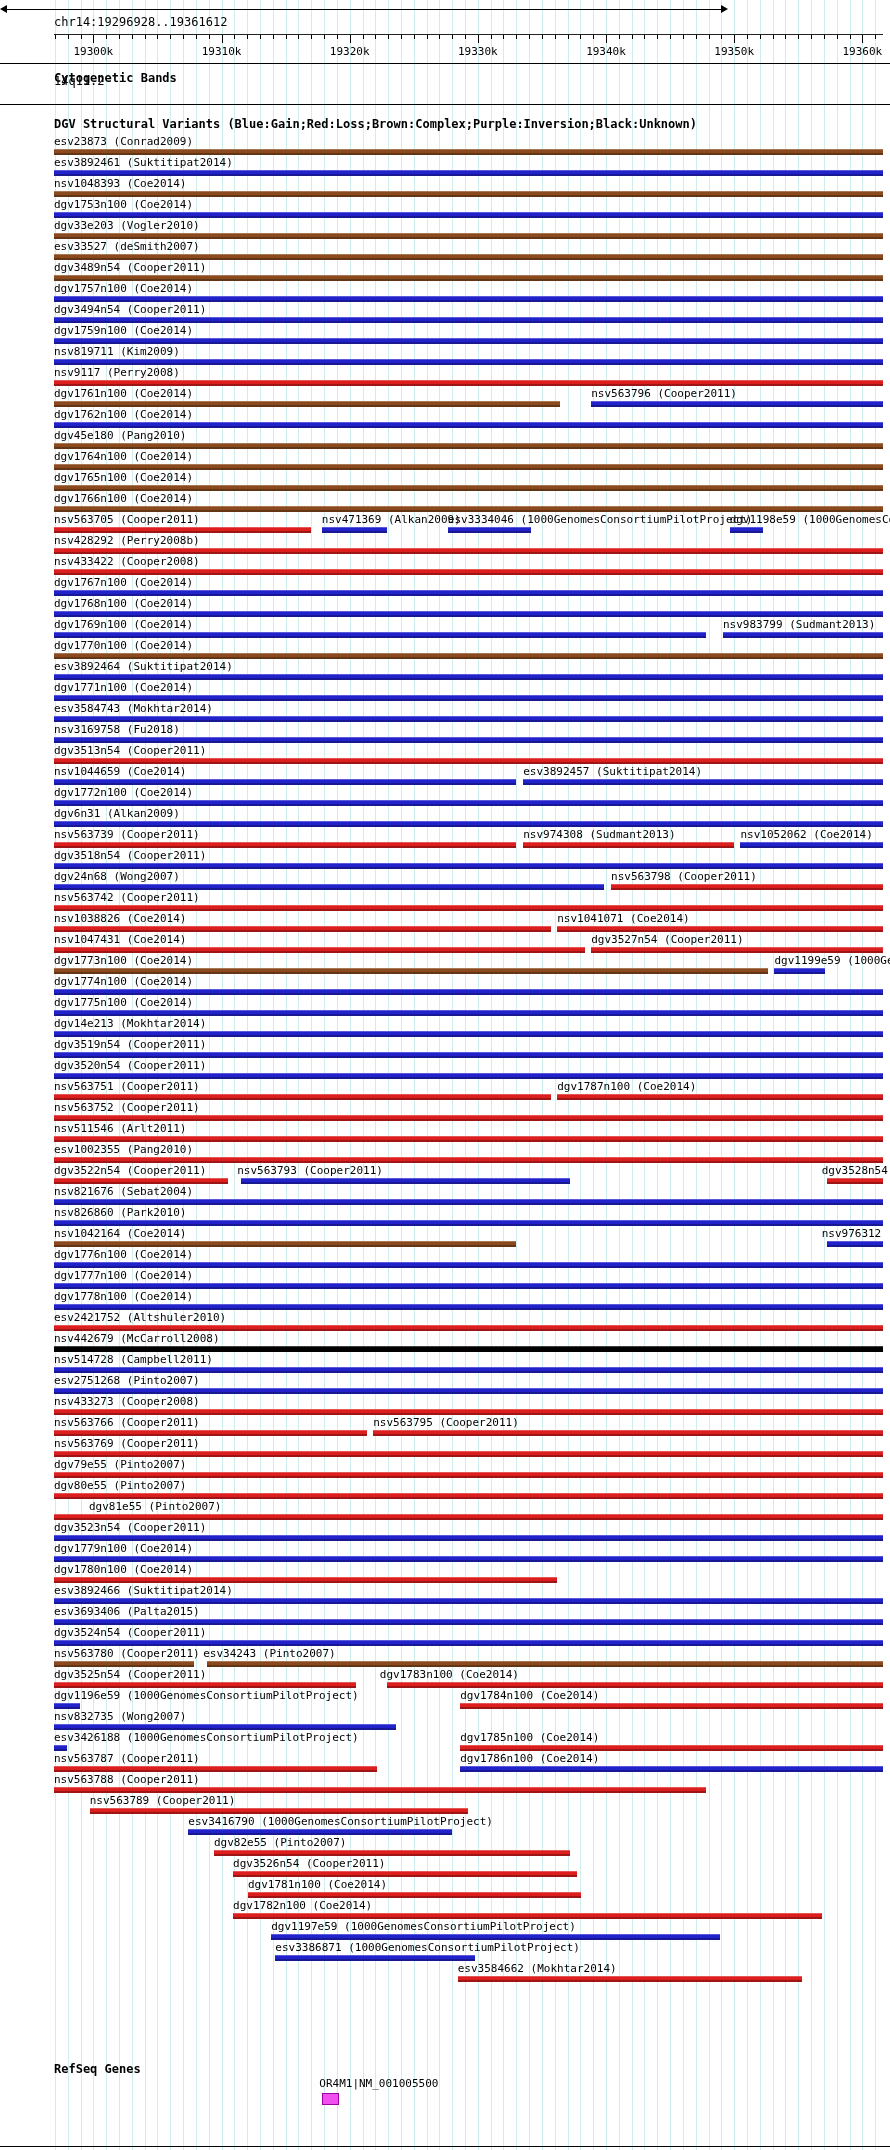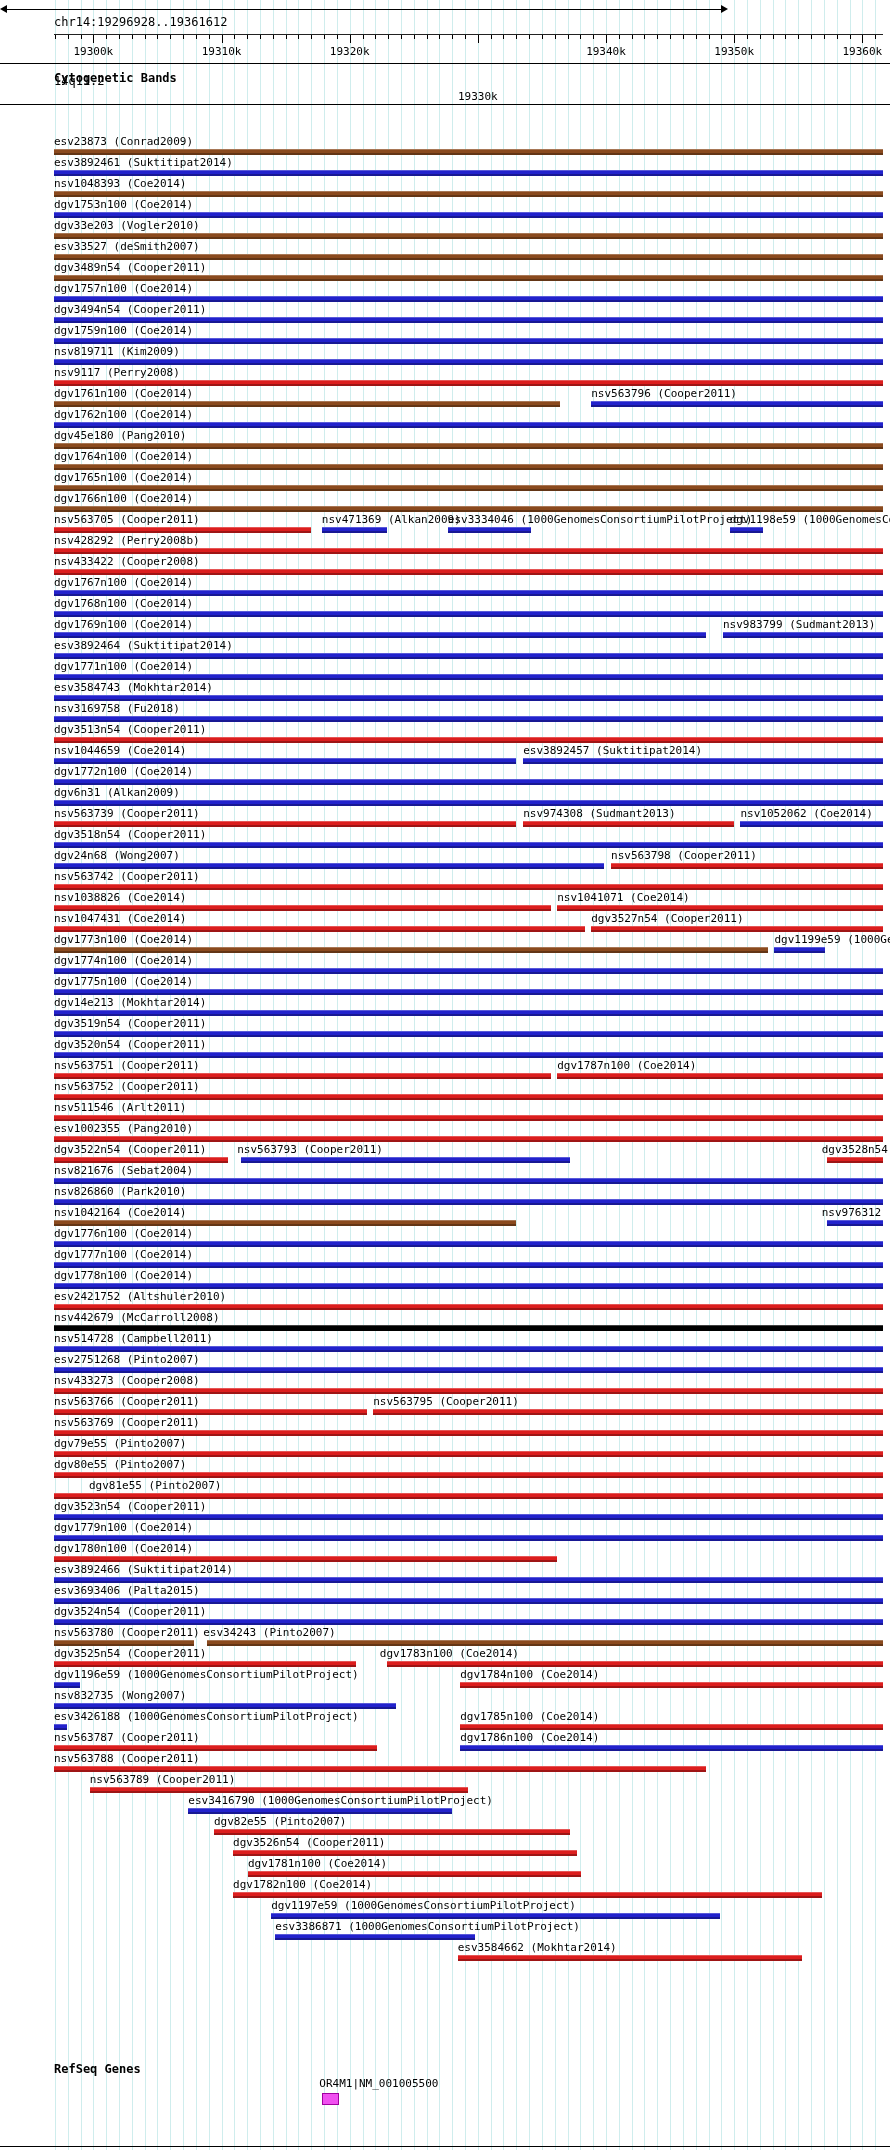--- a/index.html
+++ b/index.html
@@ -186,31 +186,32 @@
       <div class="tick minor" style="left: 89.778%;"></div>
       <div class="tick minor" style="left: 91.324%;"></div>
       <div class="tick minor" style="left: 92.87%;"></div>
       <div class="tick minor" style="left: 94.416%;"></div>
       <div class="tick minor" style="left: 95.962%;"></div>
       <div class="tick major" style="left: 97.508%;"></div>
       <div class="tick minor" style="left: 99.054%;"></div>
       <div class="tick-label" style="left: 4.749%;">19300k</div>
       <div class="tick-label" style="left: 20.209%;">19310k</div>
       <div class="tick-label" style="left: 35.669%;">19320k</div>
-      <div class="tick-label" style="left: 51.129%; margin-top: 45px;">19330k</div>
+      <div class="tick-label" style="left: 51.129%;">19330k</div>
       <div class="tick-label" style="left: 66.588%;">19340k</div>
       <div class="tick-label" style="left: 82.048%;">19350k</div>
       <div class="tick-label" style="left: 97.508%;">19360k</div>
     </div>
 
   <div class="divider div1"></div>
   <div class="cyto-title">Cytogenetic Bands</div>
   <div class="cyto-band">14q11.2</div>
   <div class="divider div2"></div>
 
+  <div class="dgv-title">DGV Structural Variants (Blue:Gain;Red:Loss;Brown:Complex;Purple:Inversion;Black:Unknown)</div>
   <div class="vrows">
       <div class="vrow">
         <div class="vlabel" style="left: 0%;">esv23873 (Conrad2009)</div>
         <div class="vbar" style="left: 0%; width: 100%; background: rgb(138, 74, 30);"></div>
       </div>
       <div class="vrow">
         <div class="vlabel" style="left: 0%;">esv3892461 (Suktitipat2014)</div>
         <div class="vbar" style="left: 0%; width: 100%; background: rgb(34, 34, 204);"></div>
       </div>
       <div class="vrow">
@@ -305,20 +306,24 @@
         <div class="vlabel" style="left: 0%;">dgv1768n100 (Coe2014)</div>
         <div class="vbar" style="left: 0%; width: 100%; background: rgb(34, 34, 204);"></div>
       </div>
       <div class="vrow">
         <div class="vlabel" style="left: 0%;">dgv1769n100 (Coe2014)</div>
         <div class="vbar" style="left: 0%; width: 78.7%; background: rgb(34, 34, 204);"></div>
         <div class="vlabel" style="left: 80.7%;">nsv983799 (Sudmant2013)</div>
         <div class="vbar" style="left: 80.7%; width: 19.3%; background: rgb(34, 34, 204);"></div>
       </div>
       <div class="vrow">
+        <div class="vlabel" style="left: 0%;">dgv1770n100 (Coe2014)</div>
+        <div class="vbar" style="left: 0%; width: 100%; background: rgb(138, 74, 30);"></div>
+      </div>
+      <div class="vrow">
         <div class="vlabel" style="left: 0%;">esv3892464 (Suktitipat2014)</div>
         <div class="vbar" style="left: 0%; width: 100%; background: rgb(34, 34, 204);"></div>
       </div>
       <div class="vrow">
         <div class="vlabel" style="left: 0%;">dgv1771n100 (Coe2014)</div>
         <div class="vbar" style="left: 0%; width: 100%; background: rgb(34, 34, 204);"></div>
       </div>
       <div class="vrow">
         <div class="vlabel" style="left: 0%;">esv3584743 (Mokhtar2014)</div>
         <div class="vbar" style="left: 0%; width: 100%; background: rgb(34, 34, 204);"></div>

